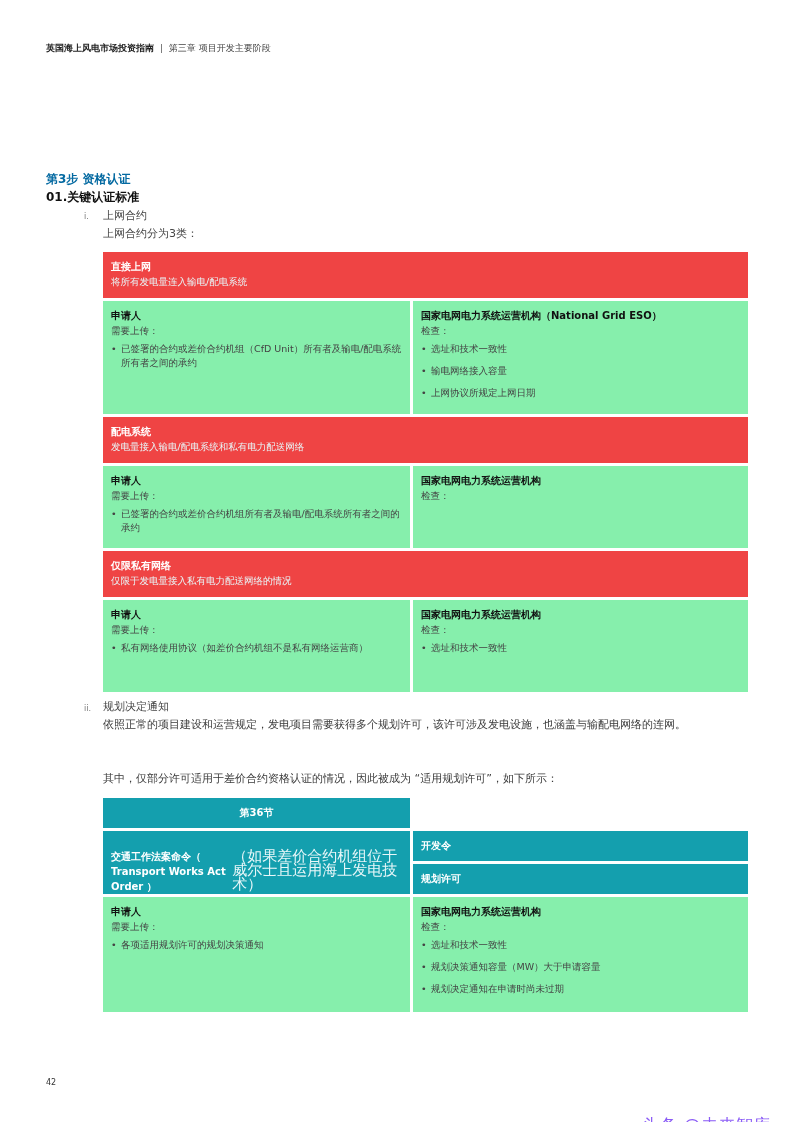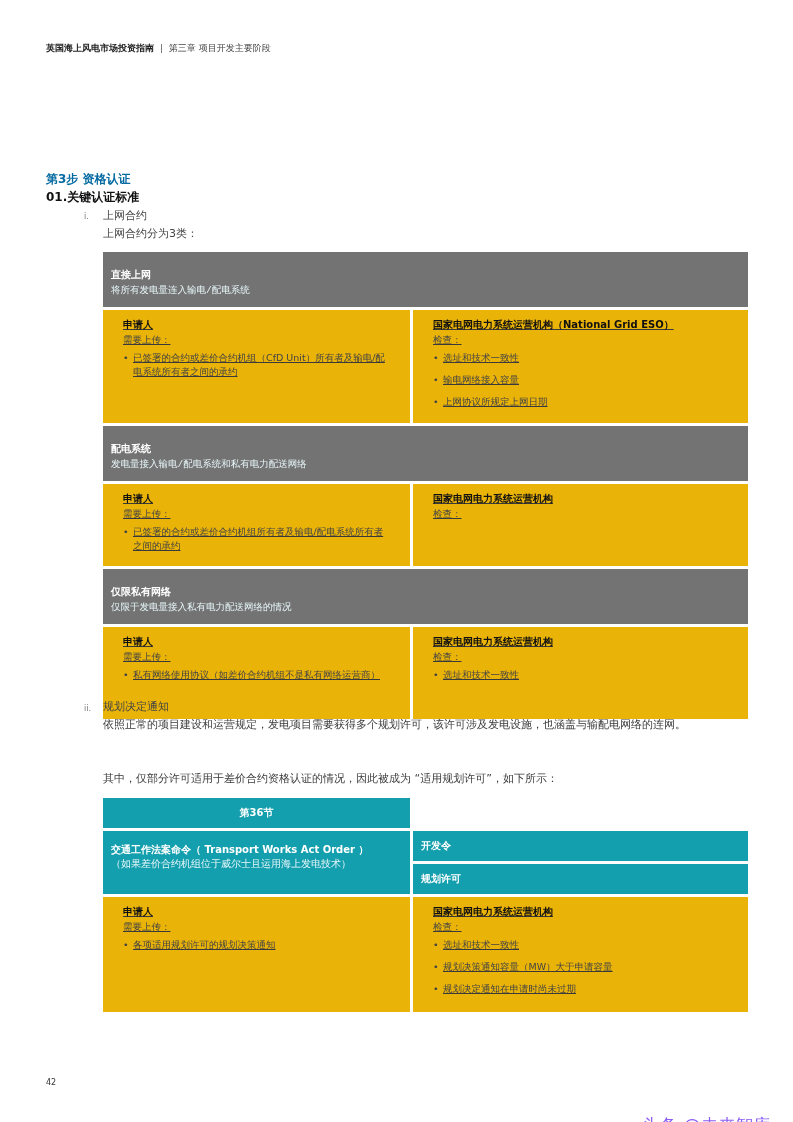--- a/index.html
+++ b/index.html
@@ -11,36 +11,36 @@
   .header .chapter { color:#444; }
 
   .step-title { position:absolute; left:46px; top:171px; font-size:12px; font-weight:bold; color:#0369a1; }
   .sub-title { position:absolute; left:46px; top:189px; font-size:12px; font-weight:bold; color:#111; }
 
   .roman { position:absolute; font-size:8px; color:#777; }
   .item-title { position:absolute; font-size:11px; color:#444; }
   .para { position:absolute; font-size:11px; color:#3a3a3a; line-height:18px; }
 
   .tbl { position:absolute; left:103px; width:645px; }
-  .band { background:#737373; color:#fff; padding:16px 8px 6px 8px; margin-bottom:3px;font-family:Liberation Mono, monospace; }
+  .band { background:#ef4444; color:#fff; padding:7px 8px 6px 8px; margin-bottom:3px; }
   .band .b-title { font-size:10px; font-weight:bold; line-height:15px; }
   .band .b-sub { font-size:9.5px; line-height:15px; color:#e8f7f9; }
   .row { display:flex; margin-bottom:3px; }
-  .cell { background:#eab308; padding:7px 20px; box-sizing:border-box;text-decoration:underline; }
+  .cell { background:#86efac; padding:7px 8px; box-sizing:border-box; }
   .cell.left { width:307px; margin-right:3px; }
   .cell.right { flex:1; }
   .c-title { font-size:10px; font-weight:bold; color:#111; line-height:15px; }
   .c-sub { font-size:9.5px; color:#444; line-height:15px; margin-bottom:4px; }
   ul.bullets { list-style:none; margin:0; padding:0; }
   ul.bullets li { font-size:9.5px; color:#444; line-height:14px; position:relative; padding-left:10px; margin-bottom:8px; }
   ul.bullets li::before { content:"•"; position:absolute; left:0; top:0; color:#444; }
 
   .t2-grid { display:grid; grid-template-columns:307px 1fr; column-gap:3px; row-gap:3px; }
   .t2-cell { background:#149fae; color:#fff; padding:0 8px; font-size:10px; font-weight:bold; display:flex; align-items:center; box-sizing:border-box; }
-  .t2-cell .n { font-weight:normal; font-size:10px; color:#e8f7f9; }
+  .t2-cell .n { font-weight:normal; font-size:15px; color:#e8f7f9; }
 
   .page-num { position:absolute; left:46px; top:1078px; font-size:8px; color:#333; }
   .watermark { position:absolute; right:22px; top:1082px; font-size:17px; color:#8b5cf6; letter-spacing:0.5px;margin-top:32px; }
 </style>
 </head>
 <body>
 
 <div class="header">
   <span class="title">英国海上风电市场投资指南</span>
   <span class="sep">|</span>
@@ -122,21 +122,21 @@
 <div class="roman" style="left:84px; top:704px;">ii.</div>
 <div class="item-title" style="left:103px; top:699px;">规划决定通知</div>
 <div class="para" style="left:103px; top:716px; width:645px;">依照正常的项目建设和运营规定，发电项目需要获得多个规划许可，该许可涉及发电设施，也涵盖与输配电网络的连网。</div>
 <div class="para" style="left:103px; top:770px; width:645px;">其中，仅部分许可适用于差价合约资格认证的情况，因此被成为 “适用规划许可”，如下所示：</div>
 
 <div class="tbl" style="top:798px;">
   <div class="t2-grid" style="grid-template-rows:30px 30px 30px;">
     <div class="t2-cell" style="grid-column:1; grid-row:1;justify-content:center;">
       <span>第36节</span>
     </div>
-    <div class="t2-cell" style="grid-column:1; grid-row:2 / span 2; flex-direction:column; align-items:flex-start; justify-content:flex-start; padding-top:11px;">
+    <div class="t2-cell" style="grid-column:1; grid-row:2 / span 2; flex-direction:row; align-items:flex-start; justify-content:flex-start; padding-top:18px;">
       <span style="line-height:15px;">交通工作法案命令（ Transport Works Act Order ）</span>
       <span class="n" style="line-height:14px;">（如果差价合约机组位于威尔士且运用海上发电技术）</span>
     </div>
     <div class="t2-cell" style="grid-column:2; grid-row:2;">
       <span>开发令</span>
     </div>
     <div class="t2-cell" style="grid-column:2; grid-row:3;">
       <span>规划许可</span>
     </div>
   </div>

